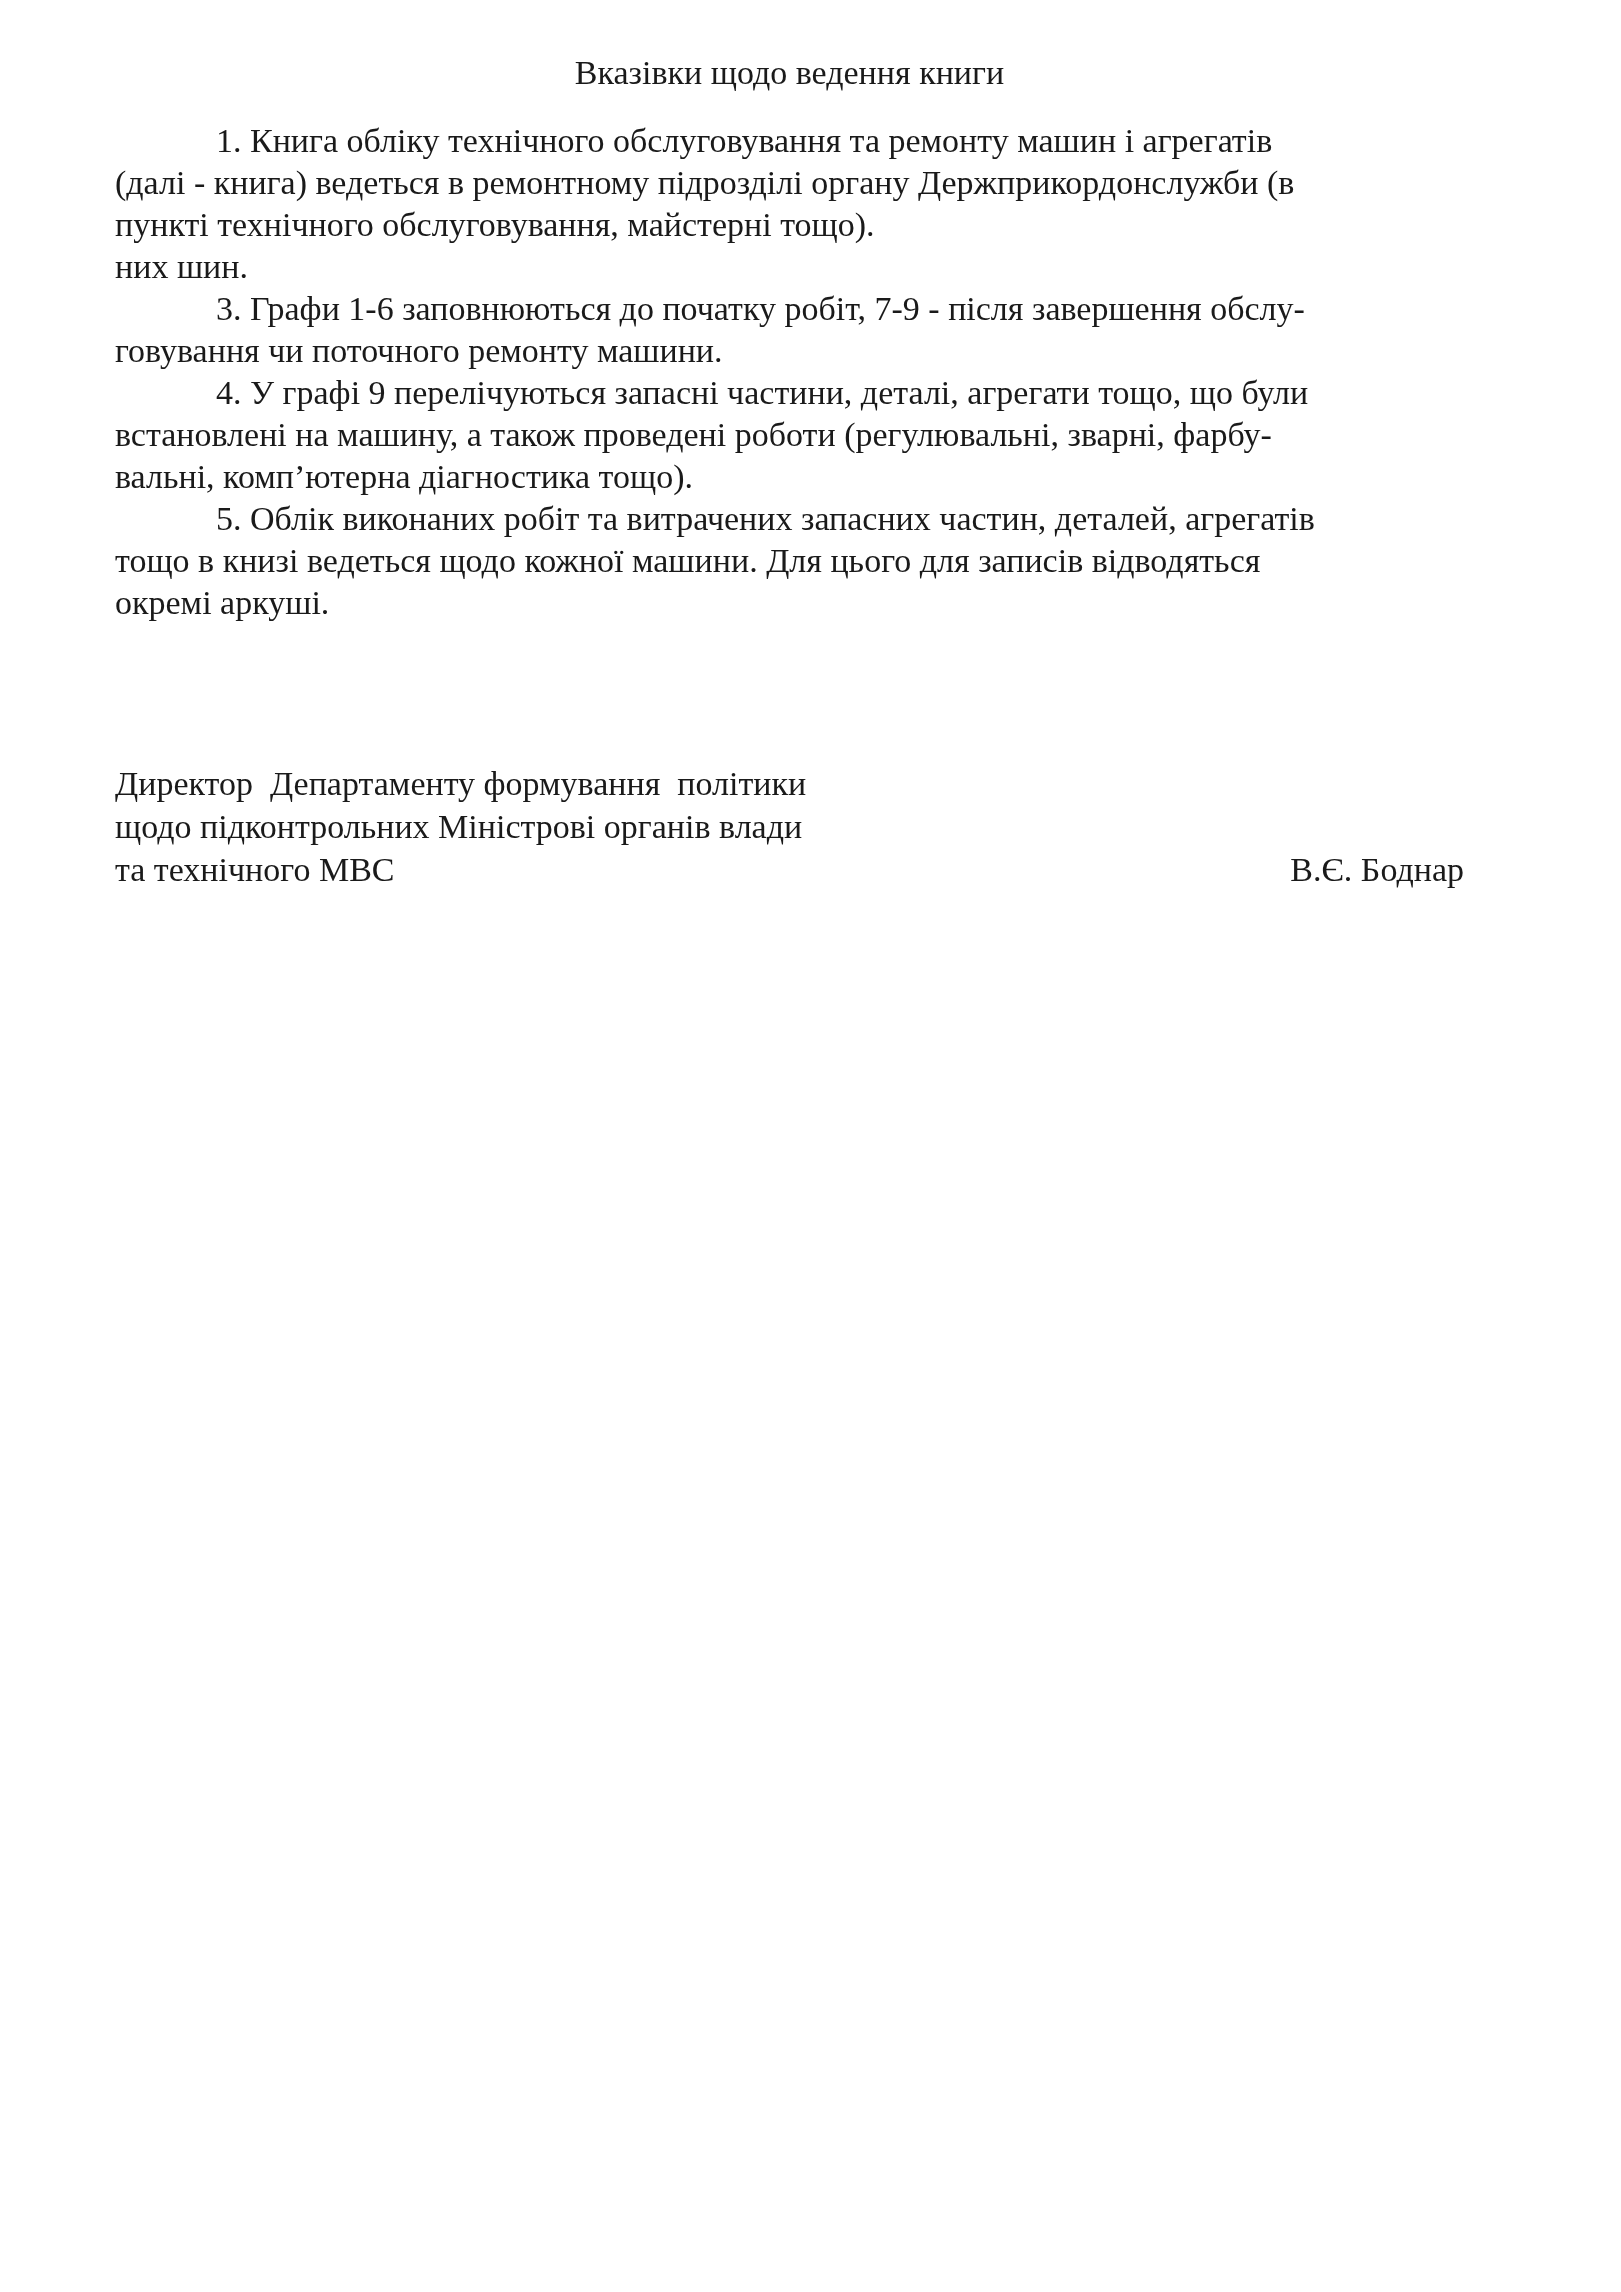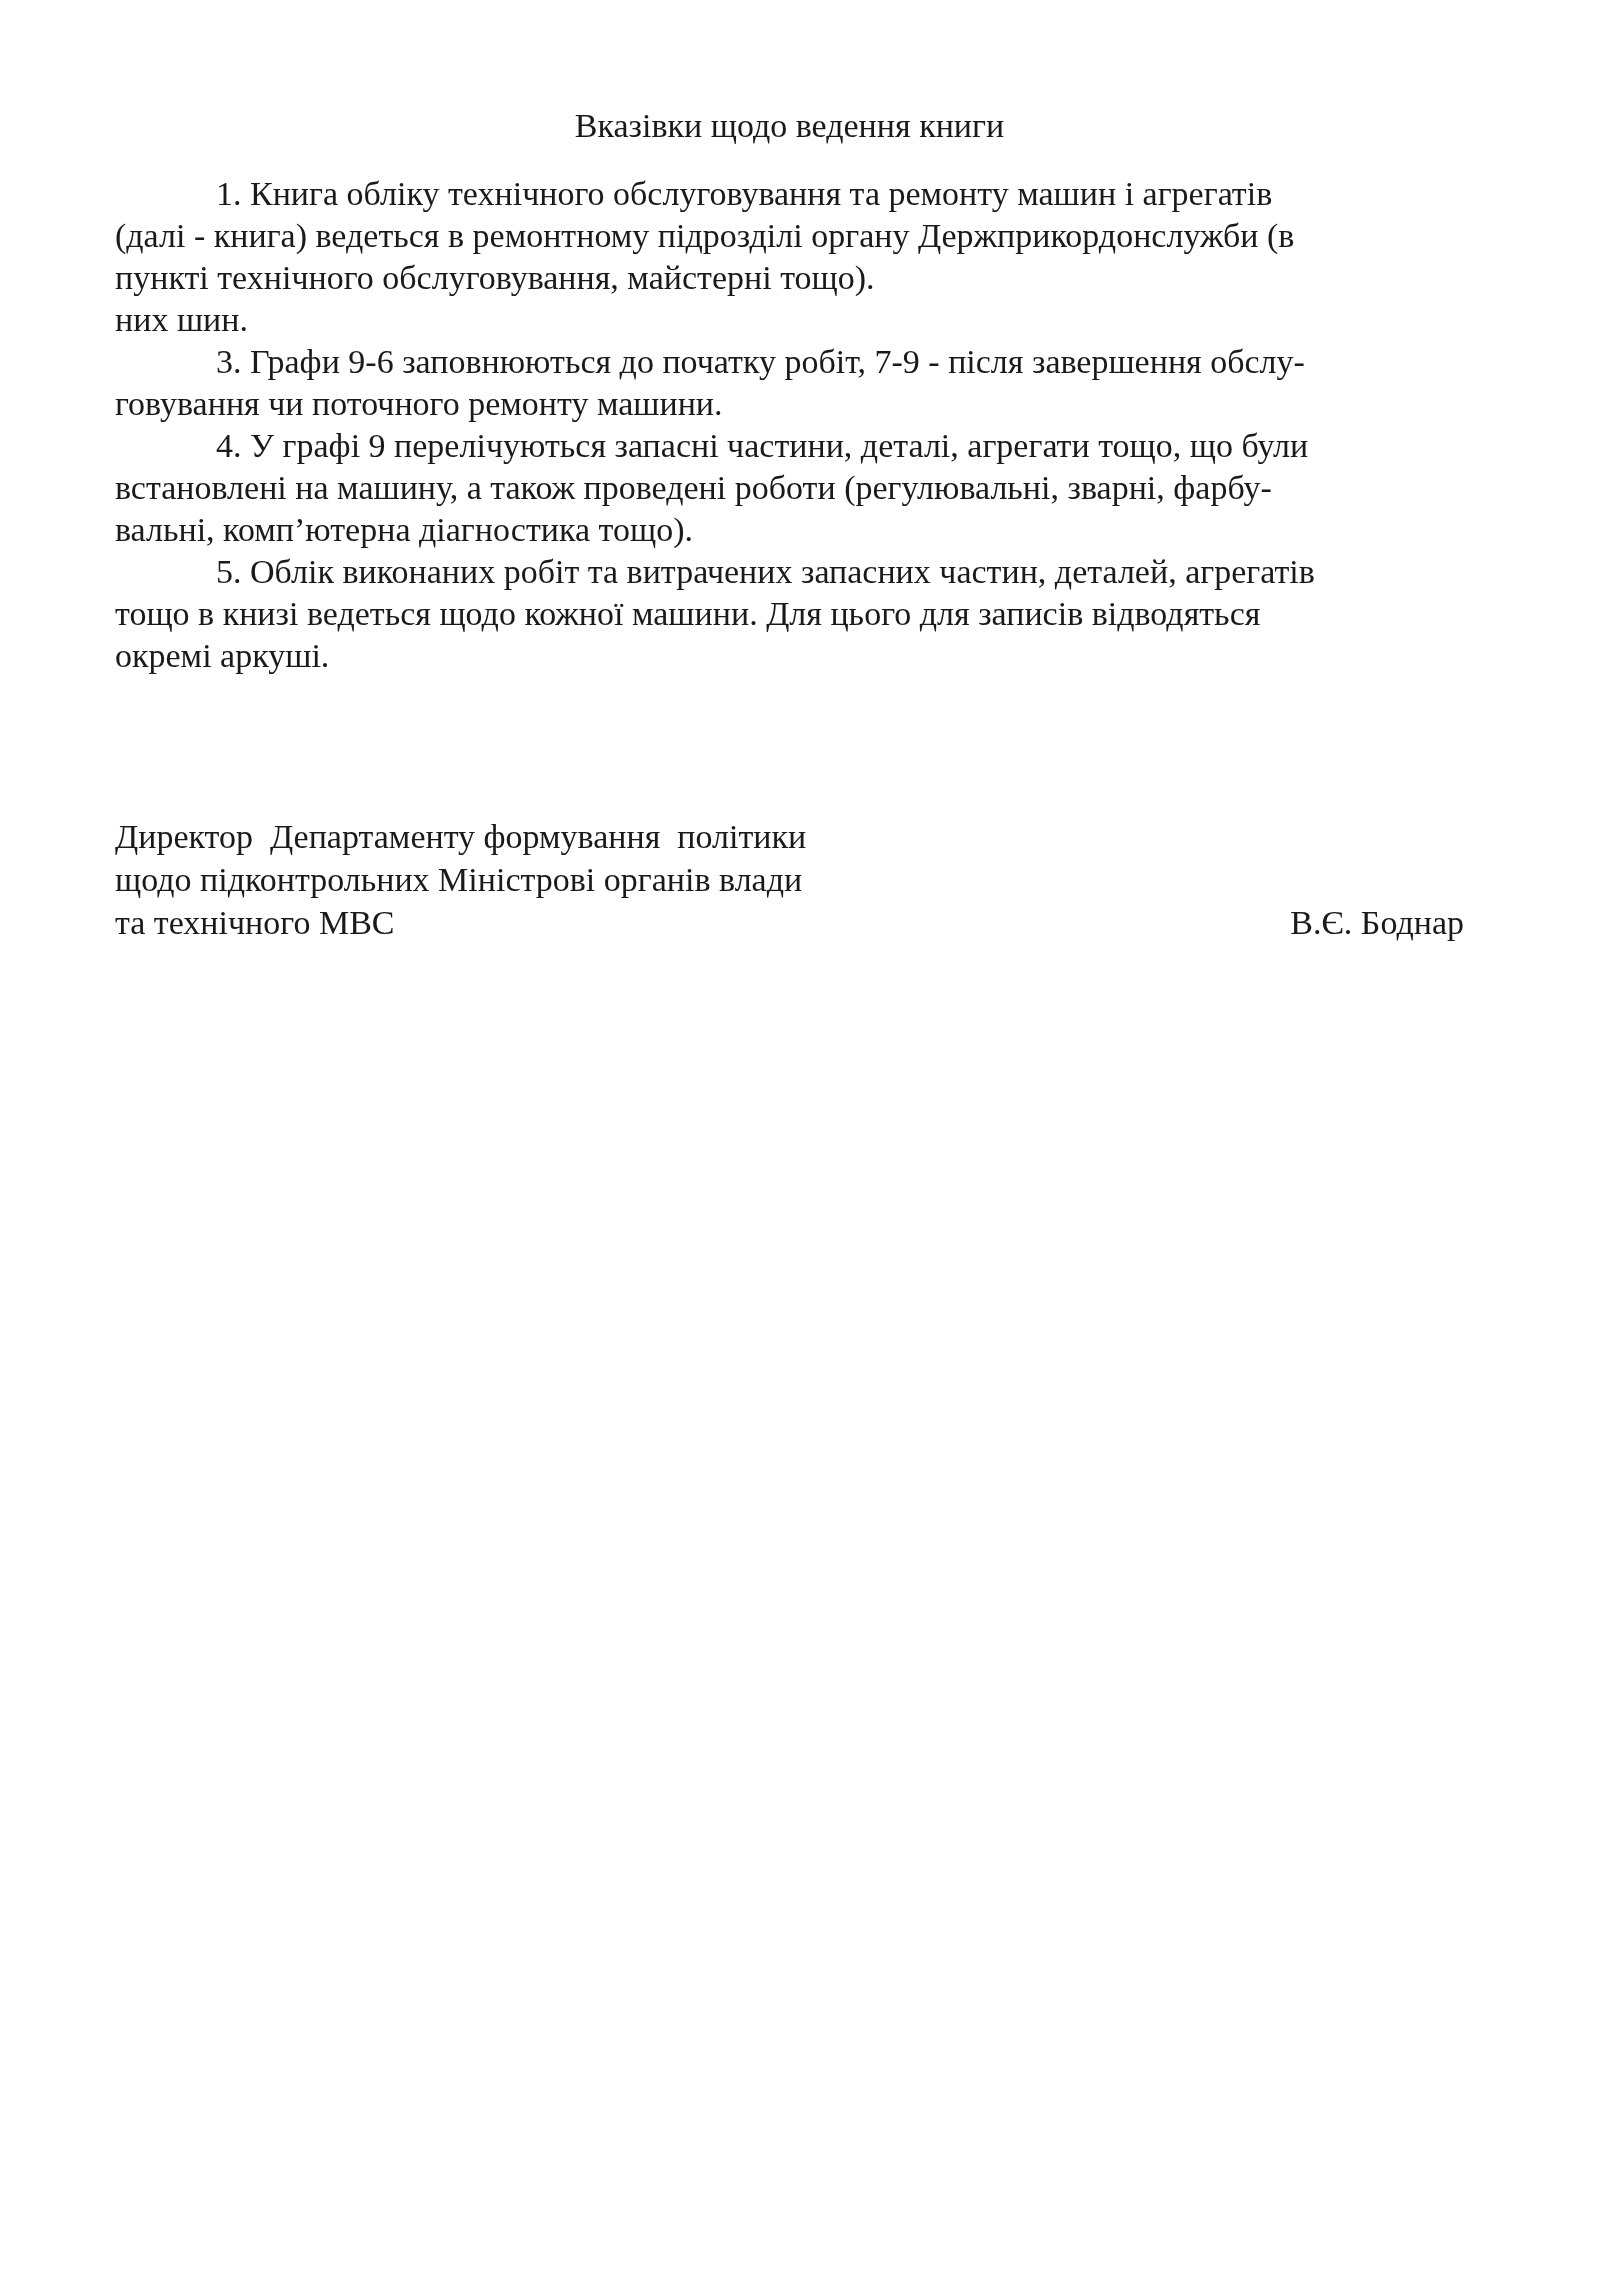--- a/index.html
+++ b/index.html
@@ -10,21 +10,21 @@
   body {
     width: 1621px;
     height: 2293px;
     overflow: hidden;
   }
   .page {
     box-sizing: border-box;
     width: 1621px;
     height: 2293px;
     background: #ffffff;
-    padding: 105px 157px 0 115px;
+    padding: 52px 157px 0 115px;
     font-family: "Liberation Serif", "DejaVu Serif", serif;
     font-size: 34px;
     color: #1a1a1a;
     -webkit-font-smoothing: antialiased;
   }
   .title {
     text-align: center;
     line-height: 42px;
     white-space: pre;
   }
@@ -59,21 +59,21 @@
   <div class="doc-body" id="paragraphs">
       <div class="paragraph">
         <div class="line indent">1. Книга обліку технічного обслуговування та ремонту машин і агрегатів</div>
         <div class="line">(далі - книга) ведеться в ремонтному підрозділі органу Держприкордонслужби (в</div>
         <div class="line">пункті технічного обслуговування, майстерні тощо).</div>
       </div>
       <div class="paragraph">
         <div class="line">них шин.</div>
       </div>
       <div class="paragraph">
-        <div class="line indent">3. Графи 9-6 заповнюються до початку робіт, 7-9 - після завершення обслу-</div>
+        <div class="line indent">3. Графи 1-6 заповнюються до початку робіт, 7-9 - після завершення обслу-</div>
         <div class="line">говування чи поточного ремонту машини.</div>
       </div>
       <div class="paragraph">
         <div class="line indent">4. У графі 9 перелічуються запасні частини, деталі, агрегати тощо, що були</div>
         <div class="line">встановлені на машину, а також проведені роботи (регулювальні, зварні, фарбу-</div>
         <div class="line">вальні, комп’ютерна діагностика тощо).</div>
       </div>
       <div class="paragraph">
         <div class="line indent">5. Облік виконаних робіт та витрачених запасних частин, деталей, агрегатів</div>
         <div class="line">тощо в книзі ведеться щодо кожної машини. Для цього для записів відводяться</div>

